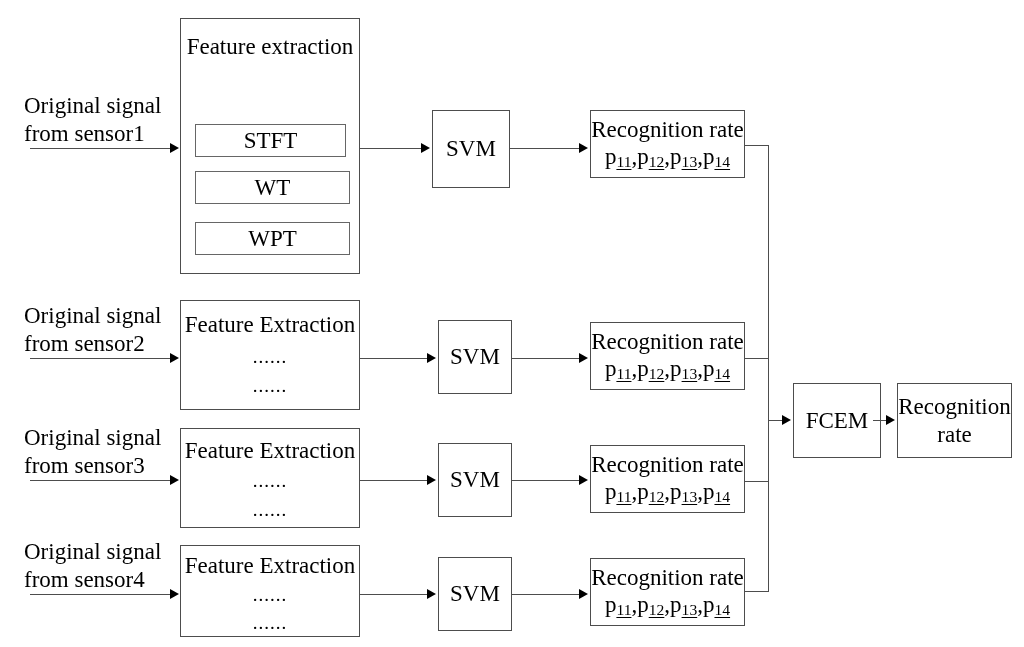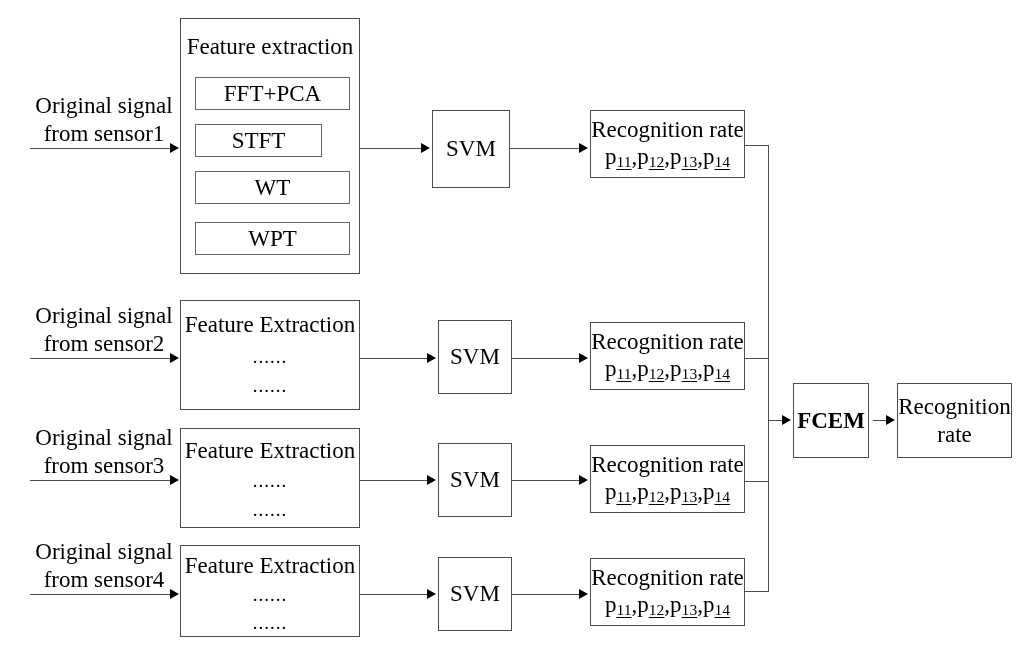--- a/index.html
+++ b/index.html
@@ -42,21 +42,21 @@
     background: #ffffff;
     display: flex;
     align-items: center;
     justify-content: center;
     text-align: center;
   }
 
   
   .free-text {
     position: absolute;
-    text-align: center;
+    text-align: left;
     line-height: 1.2;
     white-space: pre-line;
   }
 
   
   .hline {
     position: absolute;
     height: 0;
     border-top: 1.4px solid #4d4d4d;
   }
@@ -88,22 +88,21 @@
 <div id="canvas">
 
   <div class="free-text fs-md" style="left:24px; top:92px; width:160px;">Original signal
 from sensor1</div>
   <div class="hline" style="left:30px; top:148px; width:142px;"></div>
   <div class="arrowhead" style="left:170px; top:143px;"></div>
 
   <div class="box topalign" style="left:180px; top:18px; width:180px; height:256px;">
     <div class="fs-md" style="margin-top:14px;">Feature extraction</div>
   </div>
-  <div class="inner-box fs-md" style="left:195px; top:77px; width:155px; height:33px;">FFT+PCA</div>
-  <div class="inner-box fs-md" style="left:195px; top:124px; width:127px; height:33px;">STFT</div>
+  <div class="inner-box fs-md" style="left:195px; top:124px; width:151px; height:33px;">STFT</div>
   <div class="inner-box fs-md" style="left:195px; top:171px; width:155px; height:33px;">WT</div>
   <div class="inner-box fs-md" style="left:195px; top:222px; width:155px; height:33px;">WPT</div>
 
   <div class="hline" style="left:360px; top:148px; width:62px;"></div>
   <div class="arrowhead" style="left:421px; top:143px;"></div>
 
   <div class="box fs-md" style="left:432px; top:110px; width:78px; height:78px;">SVM</div>
 
   <div class="hline" style="left:510px; top:148px; width:70px;"></div>
   <div class="arrowhead" style="left:579px; top:143px;"></div>
@@ -198,21 +197,21 @@
       <span><span>p</span><sub>11</sub></span><span>,</span><span><span>p</span><sub>12</sub></span><span>,</span><span><span>p</span><sub>13</sub></span><span>,</span><span><span>p</span><sub>14</sub></span>
     </div>
   </div>
 
   <div class="hline" style="left:745px; top:591px; width:24px;"></div>
 
   <div class="vline" style="left:768px; top:145px; height:447px;"></div>
   <div class="hline" style="left:768px; top:420px; width:16px;"></div>
   <div class="arrowhead" style="left:782px; top:415px;"></div>
 
-  <div class="box fs-md" style="left:793px; top:383px; width:76px; height:75px;font-weight:bold;">FCEM</div>
+  <div class="box fs-md" style="left:793px; top:383px; width:88px; height:75px;">FCEM</div>
 
   <div class="hline" style="left:873px; top:420px; width:15px;"></div>
   <div class="arrowhead" style="left:886px; top:415px;"></div>
 
   <div class="box fs-md free-wrap" style="left:897px; top:383px; width:115px; height:75px; white-space:pre-line;">Recognition
 rate</div>
 
 </div>
 
 </body></html>

